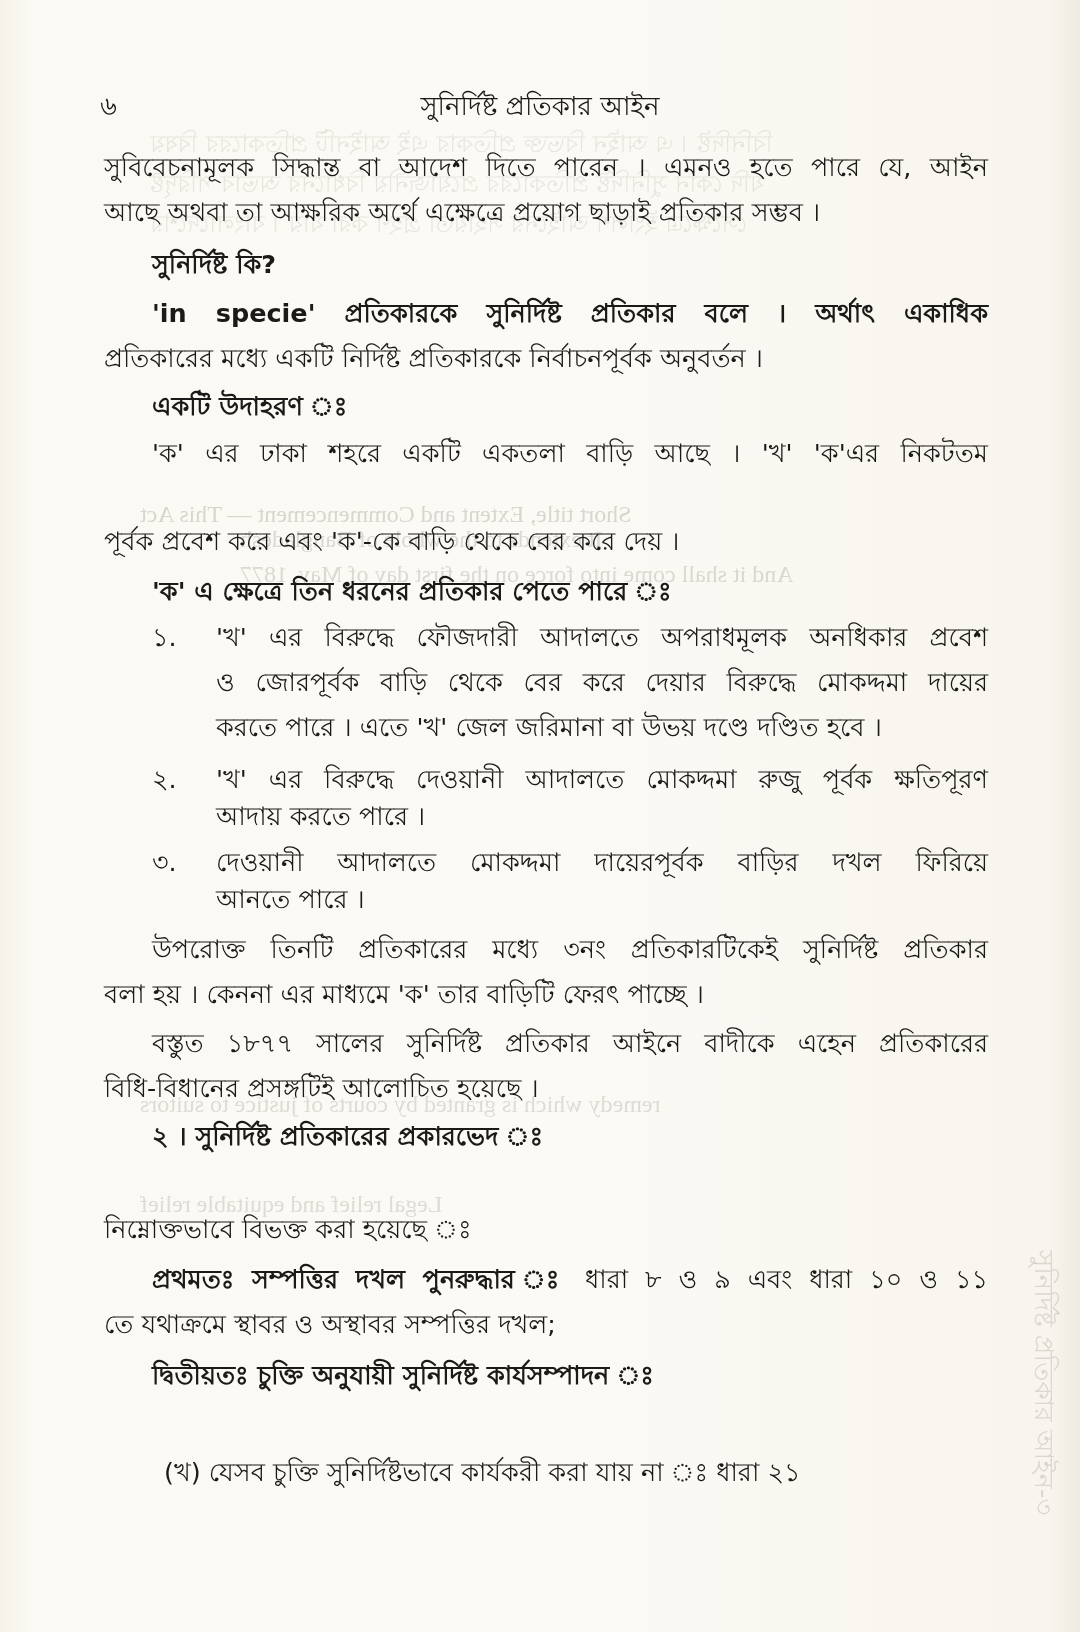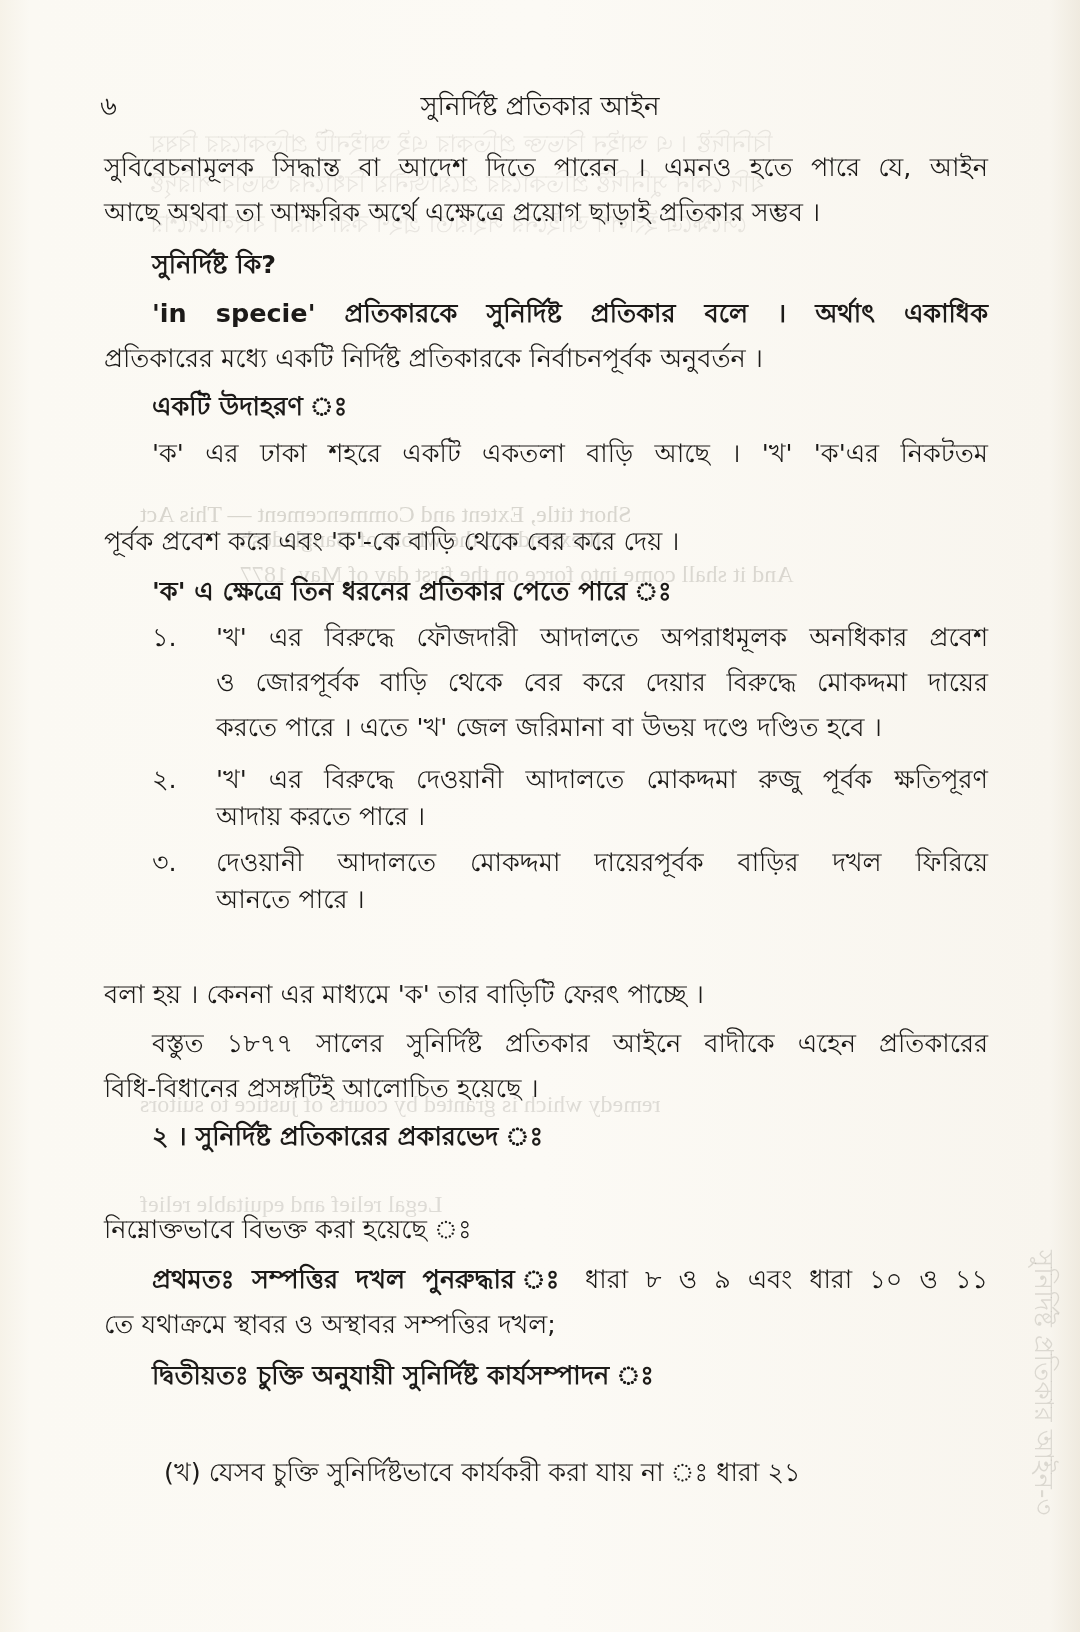--- a/index.html
+++ b/index.html
@@ -144,20 +144,21 @@
     </div>
 
     <div class="line" style="top:843px; width:884px;">
       <span class="num">৩.</span>
       <span class="item-text justify">দেওয়ানী আদালতে মোকদ্দমা দায়েরপূর্বক বাড়ির দখল ফিরিয়ে</span>
     </div>
     <div class="line" style="top:880px; width:884px;">
       <span class="item-text">আনতে পারে ।</span>
     </div>
 
+    <div class="line indent justify" style="top:930px;">উপরোক্ত তিনটি প্রতিকারের মধ্যে ৩নং প্রতিকারটিকেই সুনির্দিষ্ট প্রতিকার</div>
     <div class="line" style="top:975px;">বলা হয় । কেননা এর মাধ্যমে 'ক' তার বাড়িটি ফেরৎ পাচ্ছে ।</div>
 
     <div class="line indent justify" style="top:1024px;">বস্তুত ১৮৭৭ সালের সুনির্দিষ্ট প্রতিকার আইনে বাদীকে এহেন প্রতিকারের</div>
     <div class="line" style="top:1069px;">বিধি-বিধানের প্রসঙ্গটিই আলোচিত হয়েছে ।</div>
 
     <div class="line indent bold" style="top:1117px;">২ । সুনির্দিষ্ট প্রতিকারের প্রকারভেদ ঃ</div>
 
     <div class="line" style="top:1210px;">নিম্নোক্তভাবে বিভক্ত করা হয়েছে ঃ</div>
 
     <div class="line indent justify" style="top:1260px;">

